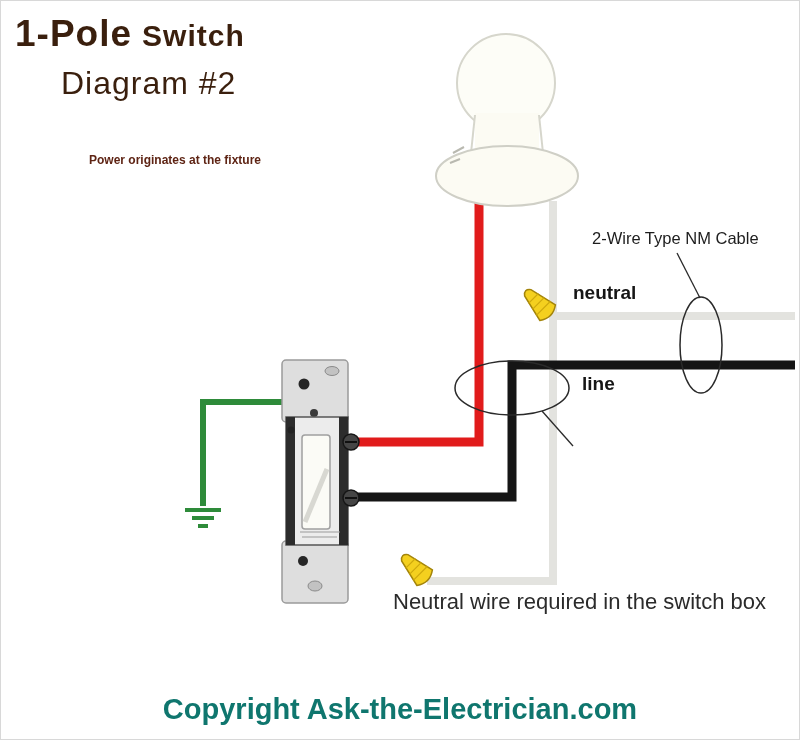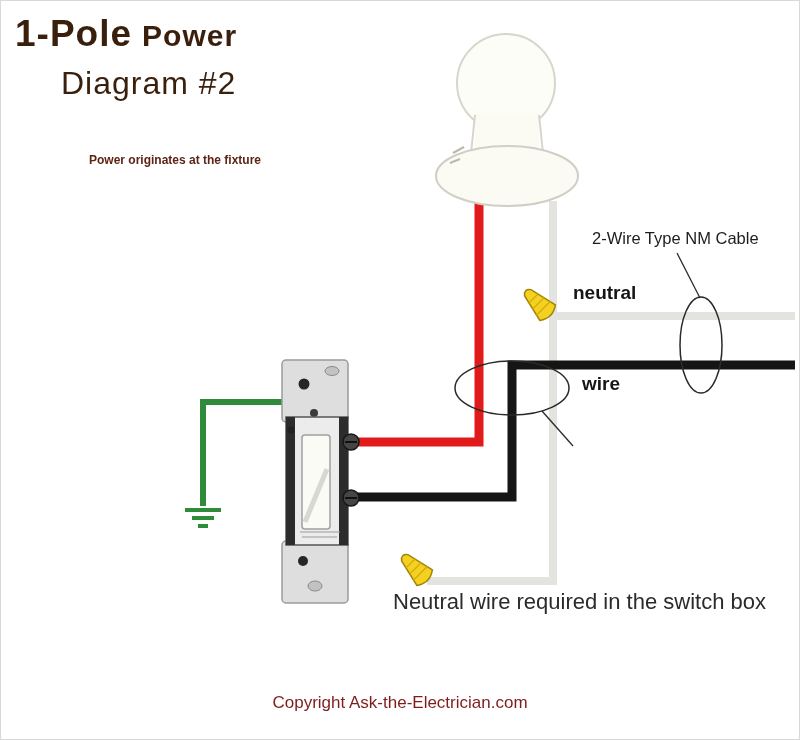--- a/index.html
+++ b/index.html
@@ -15,30 +15,30 @@
   .title-line1 .small { font-size:30px; margin-left:10px; }
   .title-line2 { left:60px; top:64px; font-weight:normal; color:#3a1f0d; font-size:32px; letter-spacing:1px; }
   .subtitle { left:88px; top:152px; font-weight:bold; color:#5e2414; font-size:12px; }
   
   .lbl { color:#1d1d1d; }
   .lbl-cable2 { left:591px; top:228px; font-size:16.5px; }
   .lbl-neutral { left:572px; top:281px; font-size:19px; font-weight:bold; color:#161616; }
   .lbl-line { left:581px; top:372px; font-size:19px; font-weight:bold; color:#161616; }
   .lbl-cable3 { left:566px; top:444px; font-size:16.5px; }
   .lbl-note { left:392px; top:588px; font-size:22px; color:#2b2b2b; }
-  .copyright { left:0; right:0; top:692px; text-align:center; font-size:17px; font-weight:normal; color:#7f1d1d; }
+  .copyright { left:0; right:0; top:692px; text-align:center; font-size:29px; font-weight:bold; color:#0f766e; }
   svg.art { position:absolute; left:0; top:0; pointer-events:none; }
 </style>
 </head>
 <body>
 
 <div class="canvas">
 
   <div class="abs title-line1">
-    <span class="big">1-Pole</span><span class="small">Power</span>
+    <span class="big">1-Pole</span><span class="small">Switch</span>
   </div>
   <div class="abs title-line2">Diagram #2</div>
   <div class="abs subtitle">Power originates at the fixture</div>
 
   <svg class="art" width="798" height="738" viewBox="0 0 798 738">
 
     <polyline points="552,200 552,580 426,580" fill="none" stroke="#e3e3df" stroke-width="8"></polyline>
     <line x1="548" y1="315" x2="794" y2="315" stroke="#e3e3df" stroke-width="8"></line>
     <polyline points="478,200 478,441 350,441" fill="none" stroke="#e11b1b" stroke-width="9"></polyline>
     <polyline points="352,496 511,496 511,364 794,364" fill="none" stroke="#151515" stroke-width="9"></polyline>
@@ -90,17 +90,17 @@
     </g>
 
     <ellipse cx="511" cy="387" rx="57" ry="27" fill="none" stroke="#2a2a2a" stroke-width="1.5"></ellipse>
     <ellipse cx="700" cy="344" rx="21" ry="48" fill="none" stroke="#2a2a2a" stroke-width="1.5"></ellipse>
     <line x1="676" y1="252" x2="699" y2="297" stroke="#2a2a2a" stroke-width="1.3"></line>
     <line x1="541" y1="410" x2="572" y2="445" stroke="#2a2a2a" stroke-width="1.3"></line>
   </svg>
 
   <div class="abs lbl lbl-cable2">2-Wire Type NM Cable</div>
   <div class="abs lbl lbl-neutral">neutral</div>
-  <div class="abs lbl lbl-line">wire</div>
+  <div class="abs lbl lbl-line">line</div>
   <div class="abs lbl lbl-note">Neutral wire required in the switch box</div>
 
   <div class="abs copyright">Copyright Ask-the-Electrician.com</div>
 </div>
 
 </body></html>

